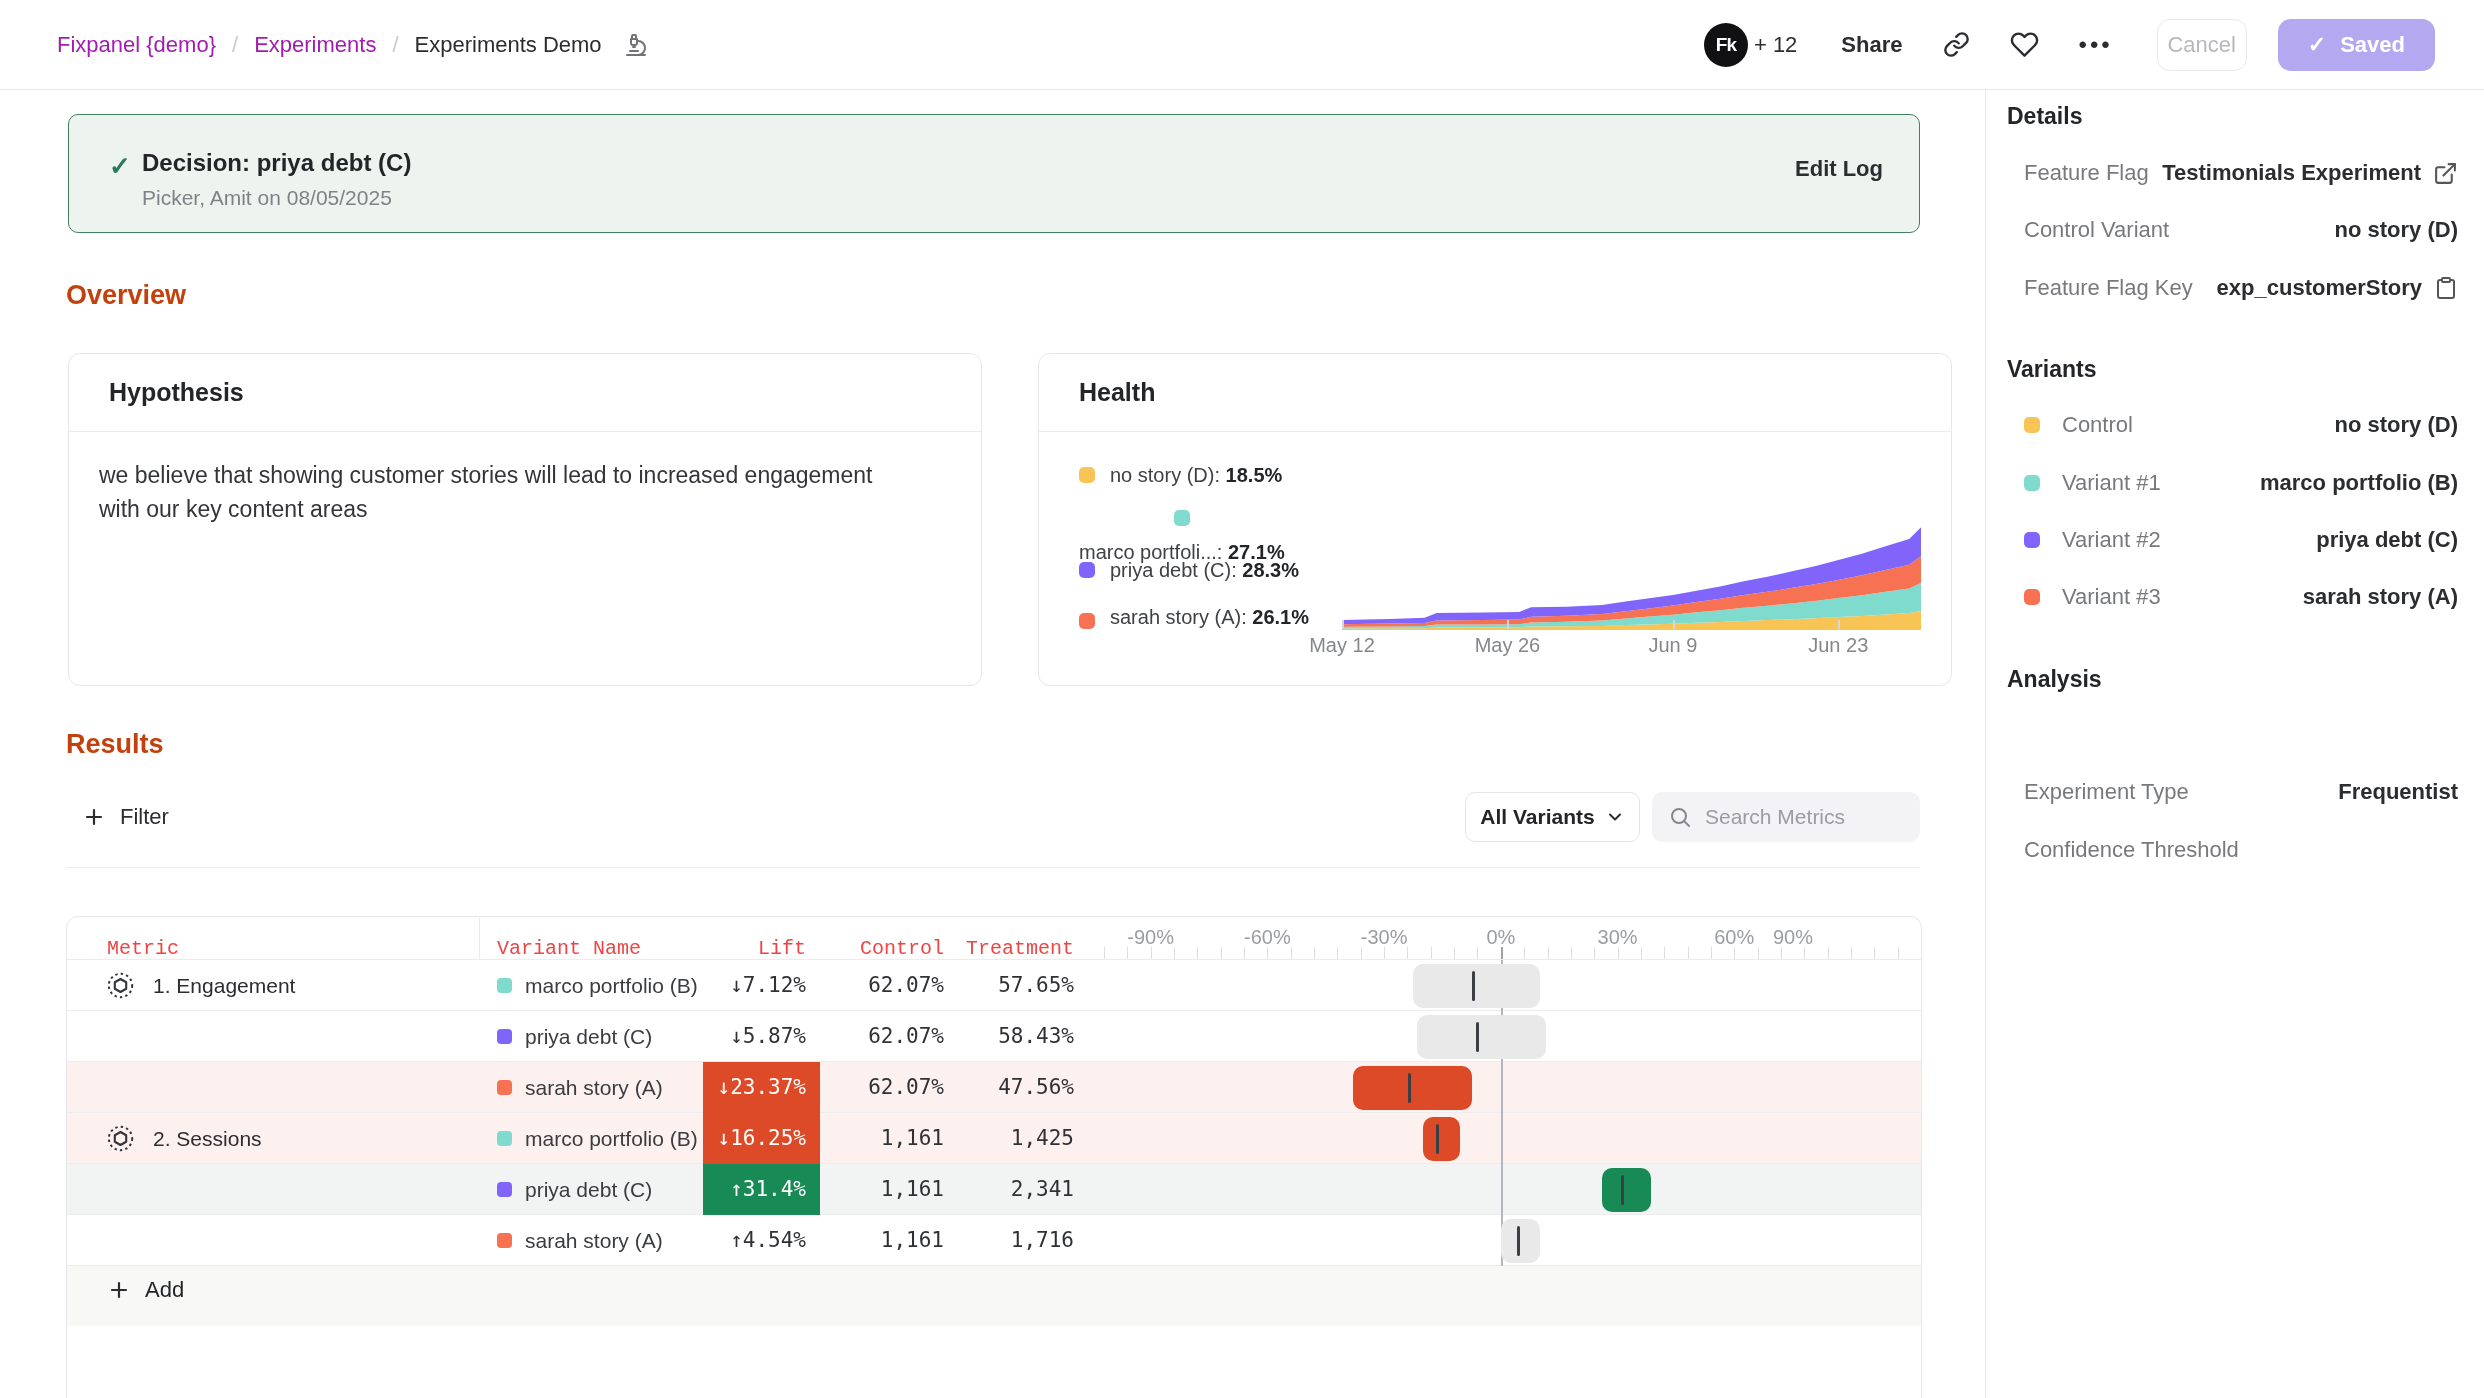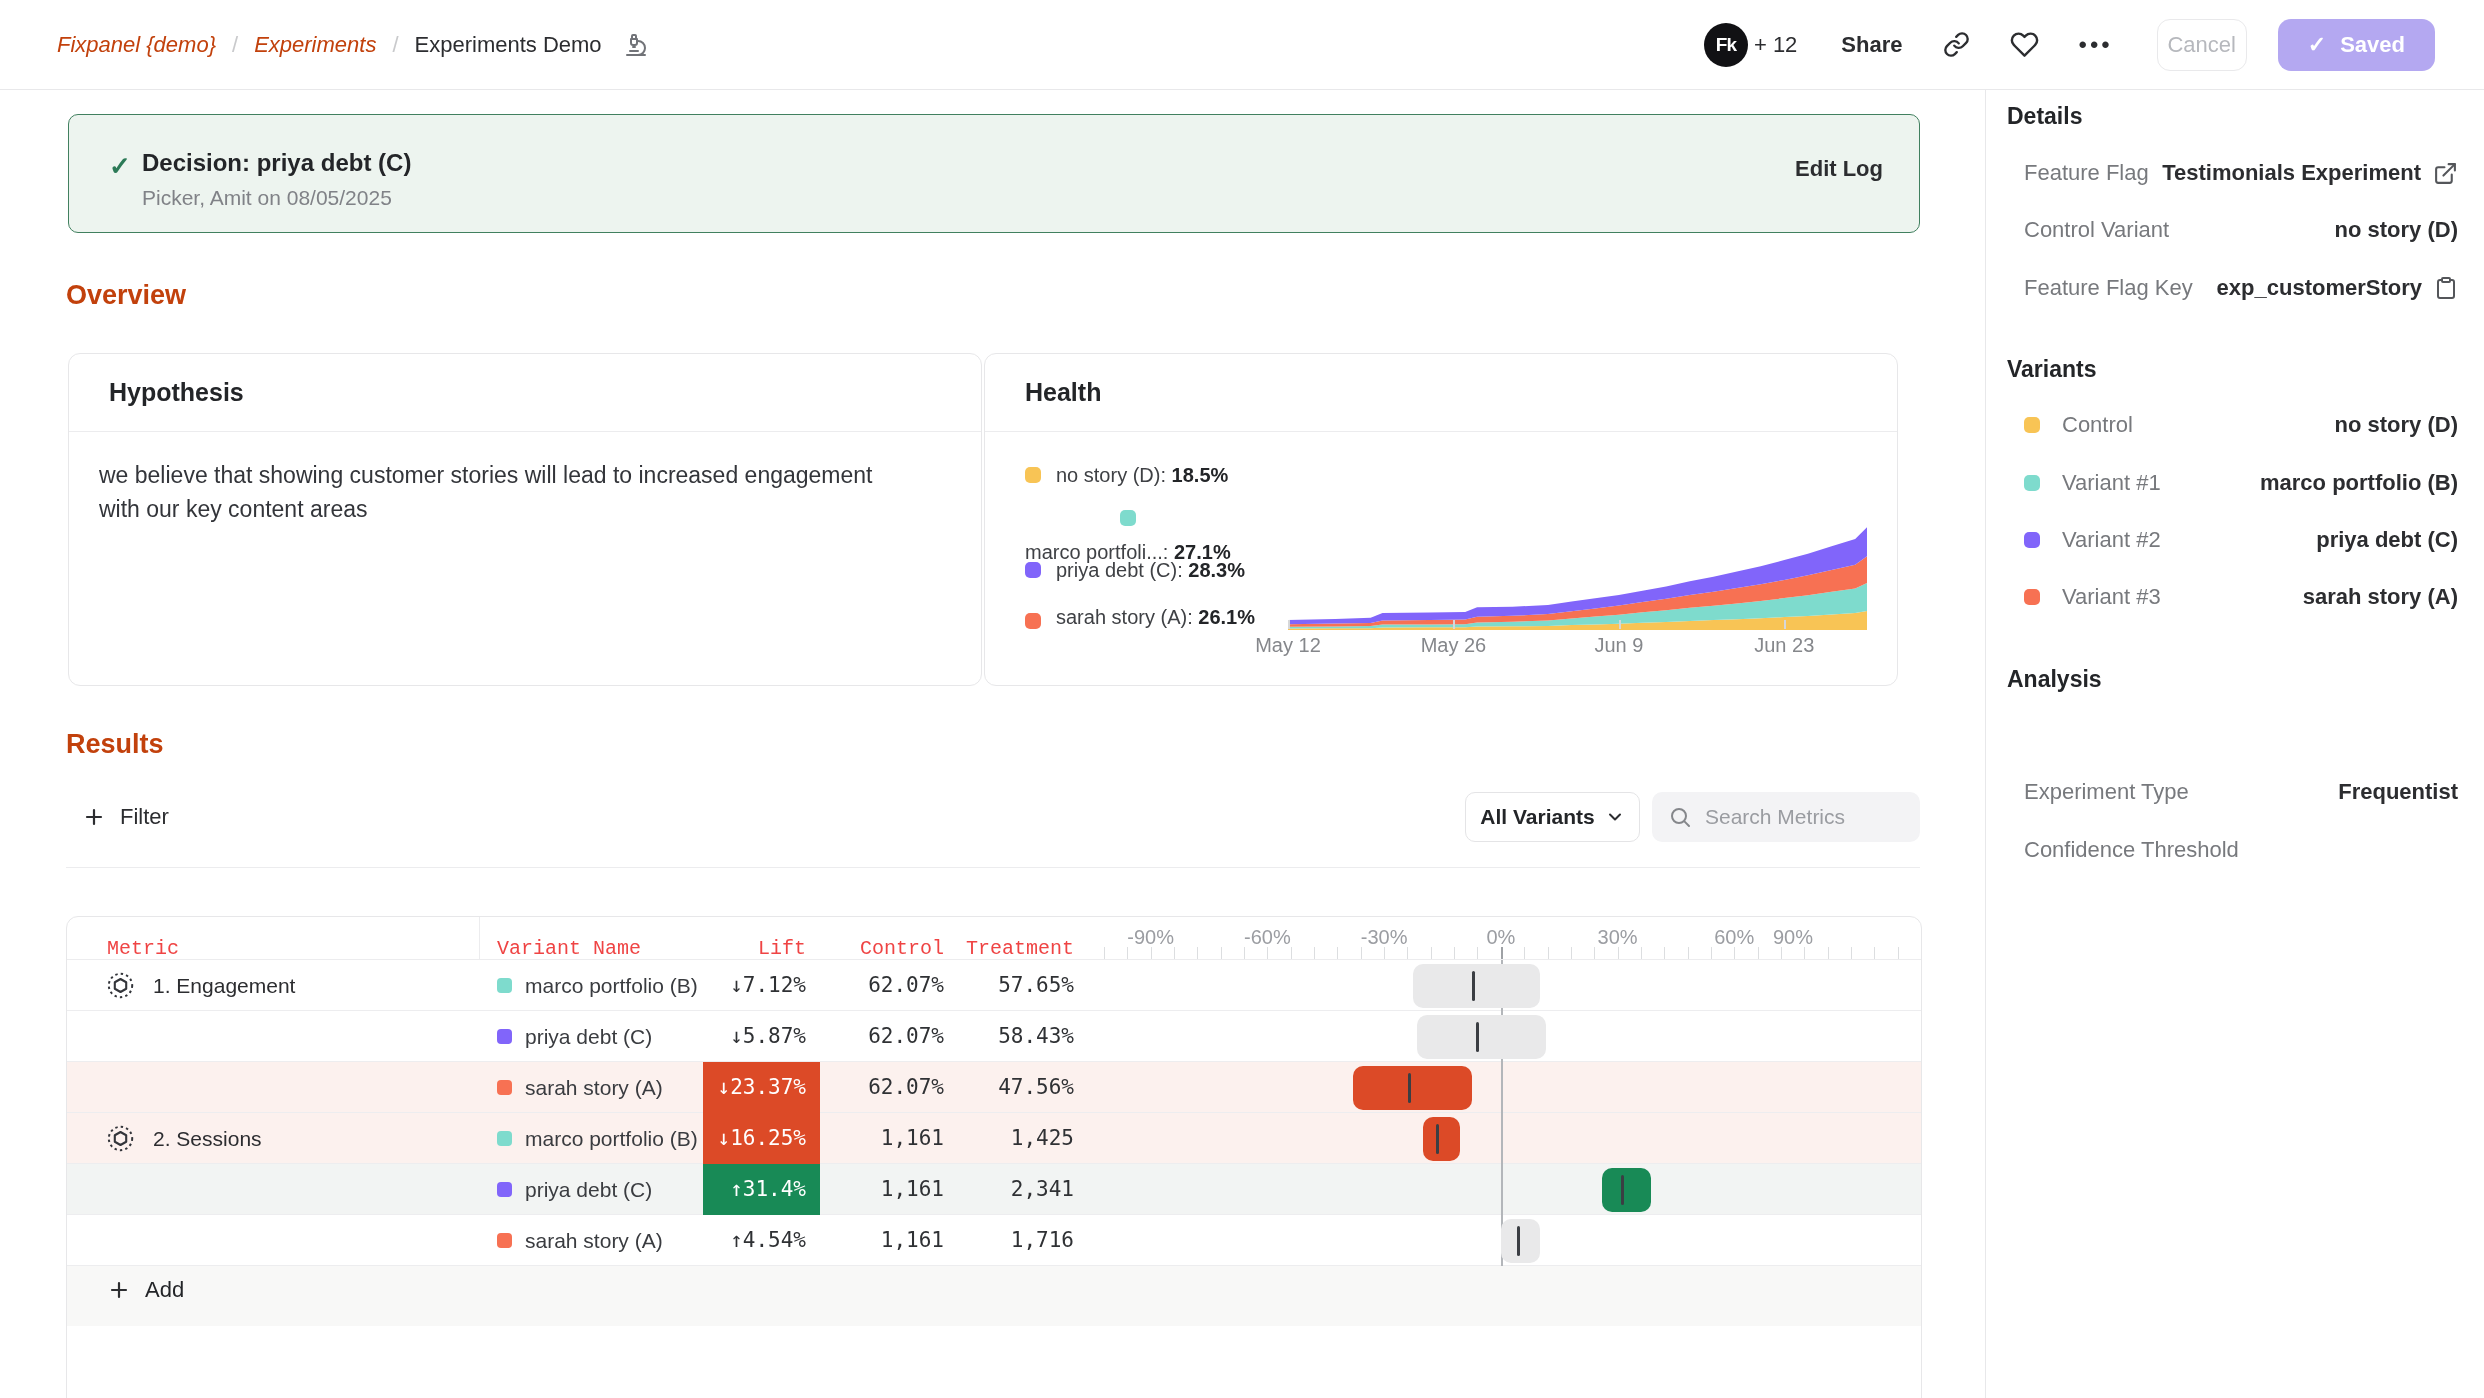--- a/index.html
+++ b/index.html
@@ -5,21 +5,21 @@
   * { margin:0; padding:0; box-sizing:border-box; }
   html,body { width:2484px; height:1398px; overflow:hidden; background:#fff;
     font-family:"Liberation Sans", sans-serif; color:#2c2d30; }
   .mono { font-family:"DejaVu Sans Mono", monospace; }
 
   
   .topbar { position:absolute; left:0; top:0; width:2484px; height:90px; background:#fff;
     border-bottom:1px solid #e8e8ea; display:flex; align-items:center; justify-content:space-between;
     padding:0 49px 0 57px; z-index:10; }
   .breadcrumb { display:flex; align-items:center; gap:16px; font-size:22px; }
-  .bc-link { color:#c2410c; cursor:pointer;font-style:italic; }
+  .bc-link { color:#a21caf; cursor:pointer; }
   .bc-sep { color:#c9cacc; }
   .bc-current { color:#2c2d30; font-weight:500; display:flex; align-items:center; gap:10px; }
   .topbar-right { display:flex; align-items:center; }
   .avatar { width:44px; height:44px; border-radius:50%; background:#111114; color:#fff;
     font-weight:700; font-size:19px; display:flex; align-items:center; justify-content:center; letter-spacing:-1px; }
   .collab { font-size:22px; color:#2c2d30; margin-left:6px; }
   .txt-btn { font-size:22px; font-weight:600; color:#2c2d30; background:none; border:none;
     cursor:pointer; margin-left:44px; font-family:inherit; }
   .icon-btn { background:none; border:none; cursor:pointer; margin-left:40px; color:#2c2d30;
     display:flex; align-items:center; }
@@ -180,21 +180,21 @@
 
   <h2 class="sec-heading" style="top:190px">Overview</h2>
 
   <section class="card" style="left:68px; top:263px; width:914px; height:333px;">
     <div class="card-head">
       <span class="card-title">Hypothesis</span>
     </div>
     <div class="hypo-body">we believe that showing customer stories will lead to increased engagement with our key content areas</div>
   </section>
 
-  <section class="card" style="left:984px; top:263px; width:914px; height:333px;">
+  <section class="card" style="left:1038px; top:263px; width:914px; height:333px;">
     <div class="card-head">
       <span class="card-title">Health</span>
     </div>
     <div id="health-legend">
         <div class="legend-item" style="top: 109px;">
           <span class="legend-swatch" style="background: rgb(248, 196, 85);"></span>
           <span class="legend-text"><span>no story (D)</span>: <b>18.5%</b></span>
         </div>
         <div class="legend-item" style="top: 156px; flex-direction: column;">
           <span class="legend-swatch" style="background: rgb(126, 219, 205);"></span>

